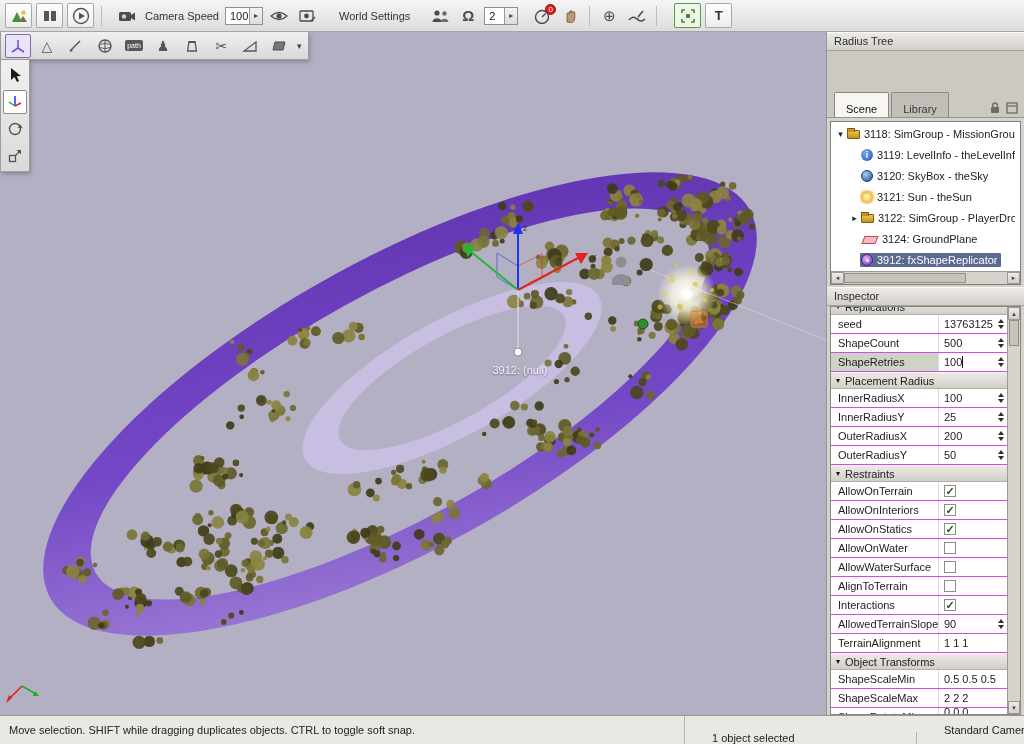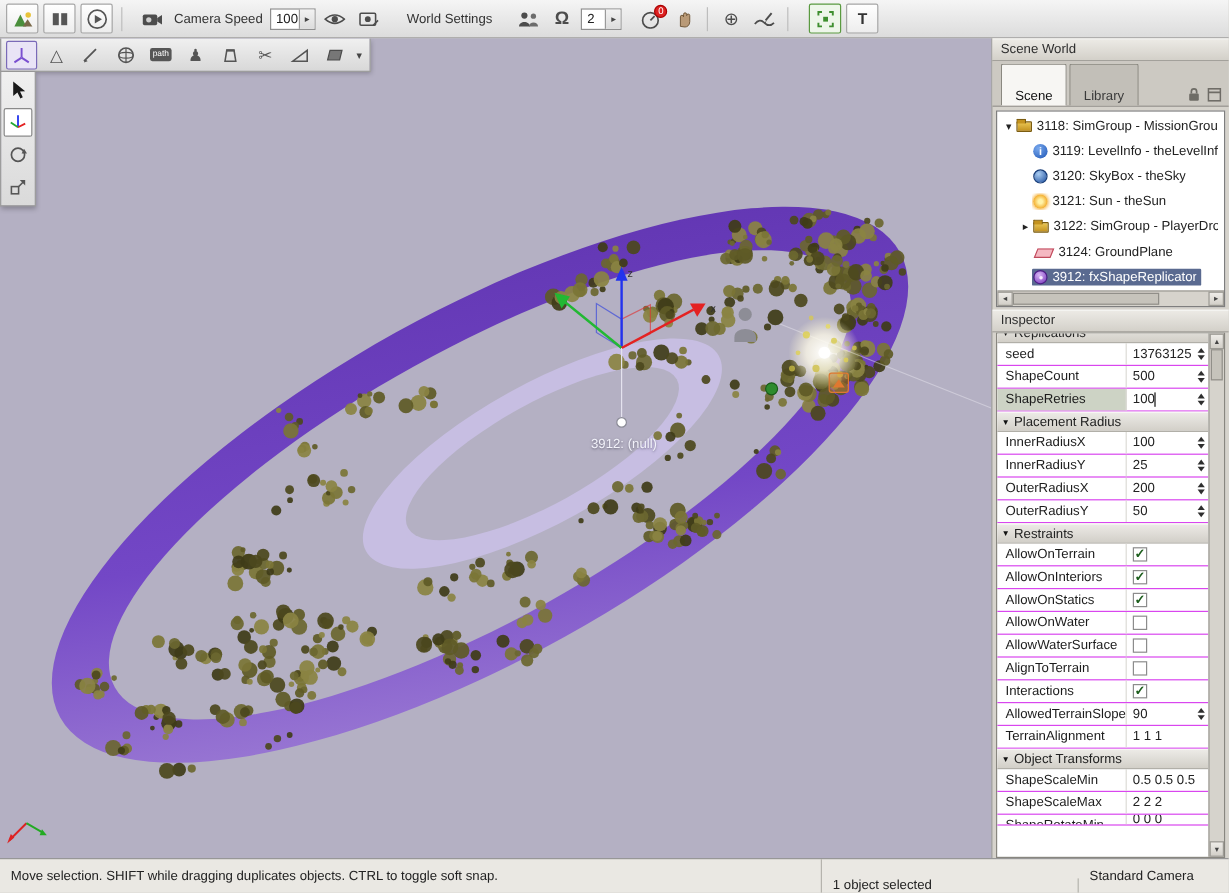--- a/index.html
+++ b/index.html
@@ -34,21 +34,21 @@
   .tool-strip{position:absolute;top:28px;left:0;width:30px;background:linear-gradient(#f0f0f0,#dadada);border:1px solid #9d9d9d;border-top:none;display:flex;flex-direction:column;align-items:center;padding:3px 0;gap:3px;box-shadow:1px 2px 4px rgba(0,0,0,.25);z-index:5;}
   .strip-btn{width:24px;height:24px;display:flex;align-items:center;justify-content:center;border:1px solid transparent;border-radius:2px;color:#333;}
   .strip-btn.selected{border:1px solid #8a8a8a;background:#fff;}
 
   .gizmo-label{position:absolute;left:468px;top:332px;width:104px;text-align:center;color:#f2f2fa;text-shadow:0 1px 2px rgba(40,40,60,.55);z-index:4;}
 
   
   .right-panel{flex:0 0 198px;background:#d6d3cc;border-left:1px solid #979797;display:flex;flex-direction:column;min-height:0;}
   .panel-header{flex:0 0 18px;line-height:17px;padding-left:7px;background:linear-gradient(#eceae5,#d3d0c9);border-top:1px solid #fbfbf9;border-bottom:1px solid #a3a19b;color:#2e2e2e;}
   .tabs-row{flex:0 0 20px;display:flex;align-items:flex-end;padding:2px 5px 0 7px;gap:2px;background:#ccc9c2;border-bottom:1px solid #97958f;}
-  .tab{padding:20px 11px 2px;border:1px solid #8a8880;border-bottom:none;background:#c2bfb8;color:#3a3a3a;border-radius:2px 2px 0 0;}
+  .tab{padding:10px 11px 2px;border:1px solid #8a8880;border-bottom:none;background:#c2bfb8;color:#3a3a3a;border-radius:2px 2px 0 0;margin-top:39px;}
   .tab.active{background:#f7f6f3;color:#111;}
   .tab-spacer{flex:1;}
   .mini-icon{width:15px;height:15px;display:flex;align-items:center;justify-content:center;margin-bottom:2px;}
 
   .tree-box{flex:0 0 164px;margin:3px 3px 2px;background:#fff;border:1px solid #7e7e7e;position:relative;overflow:hidden;}
   .tree-list{position:absolute;inset:1px 1px 14px 1px;overflow:hidden;}
   .tree-row{height:21px;display:flex;align-items:center;white-space:nowrap;}
   .ind{flex:none;display:inline-block;}
   .tree-arrow{flex:none;width:11px;font-size:9px;color:#222;text-align:center;}
   .row-core{display:flex;align-items:center;gap:4px;padding:1px 4px 1px 1px;border-radius:1px;overflow:hidden;}
@@ -91,21 +91,21 @@
   .vthumb{flex:0 0 26px;margin:0 1px;background:#c6c3bb;border:1px solid #918f89;}
   .vfill{flex:1;}
   .vscroll .scroll-btn{flex:0 0 13px;}
 
   .field-help{flex:0 0 46px;margin:2px 3px 3px;background:#fff;border:1px solid #88867f;padding:3px 6px;overflow:hidden;}
   .fh-name{font-weight:bold;font-size:11px;color:#111;}
   .fh-type{font-style:italic;color:#333;}
   .fh-desc{margin-top:1px;color:#222;line-height:1.25;}
 
   
-  .status-bar{flex:0 0 24px;background:#eae8e3;border-top:1px solid #979797;display:flex;align-items:stretch;}
+  .status-bar{flex:0 0 24px;background:#eae8e3;border-top:1px solid #979797;display:flex;align-items:stretch;gap:18px;}
   .status-cell{display:flex;align-items:center;padding:0 9px;border-right:1px solid #b5b3ad;overflow:hidden;white-space:nowrap;}
   .status-cell.left{flex:0 0 685px;}
   .status-cell.mid{flex:0 0 214px;margin-top:16px;}
   .status-cell.right{flex:1;border-right:none;}
 </style>
 </head>
 <body>
 
 <div class="app">
 
@@ -909,21 +909,21 @@
               <rect x="2.5" y="7.5" width="6" height="6" fill="none" stroke="#555" stroke-width="1.3"></rect>
               <line x1="8" y1="8" x2="13" y2="3" stroke="#555" stroke-width="1.3"></line>
               <polygon points="14,2 14,6.5 9.5,2" fill="#555"></polygon>
             </svg>
         </span>
       </div>
     </div>
 
     <div class="right-panel">
       <div class="panel-header">
-        <span>Scene World</span>
+        <span>Radius Tree</span>
       </div>
       <div class="tabs-row">
         <div class="tab active">Scene</div>
         <div class="tab">Library</div>
         <div class="tab-spacer"></div>
         <span class="mini-icon">
           <svg width="12" height="13">
               <rect x="2" y="6" width="8" height="6" rx="1" fill="#6e6c66"></rect>
               <path d="M3.8 6 V4.2 a2.2 2.2 0 0 1 4.4 0 V6" fill="none" stroke="#6e6c66" stroke-width="1.4"></path>
             </svg>

